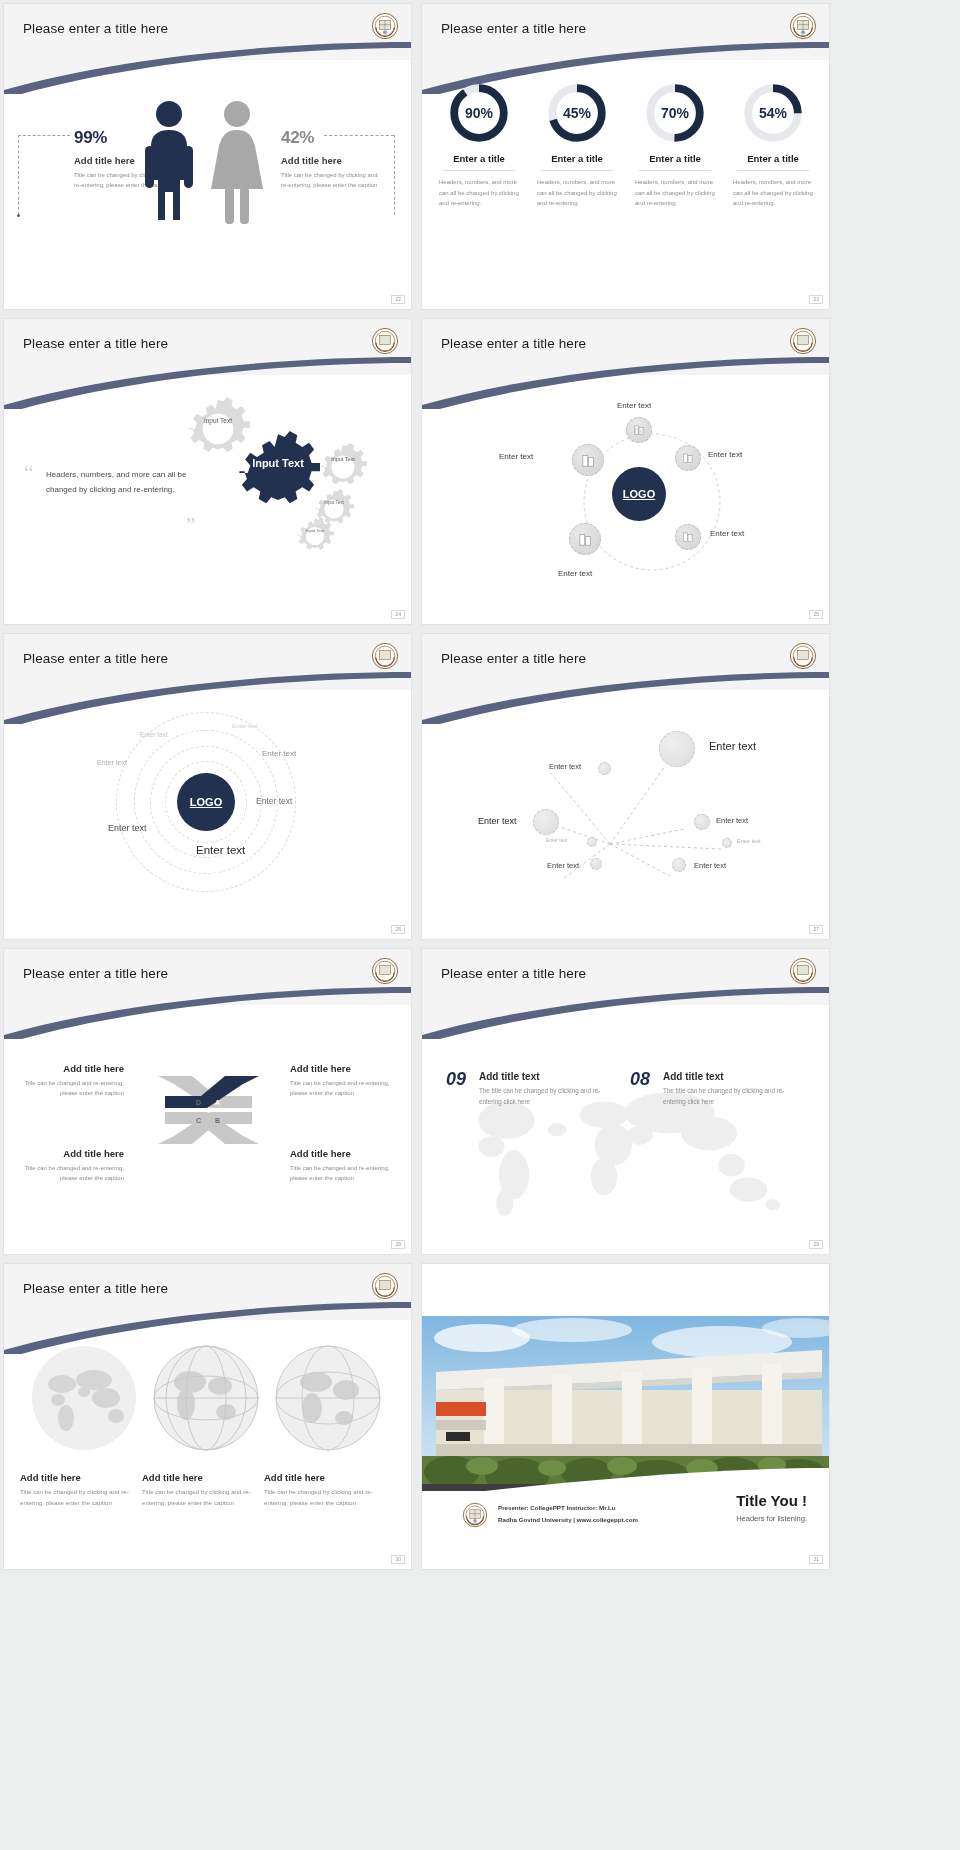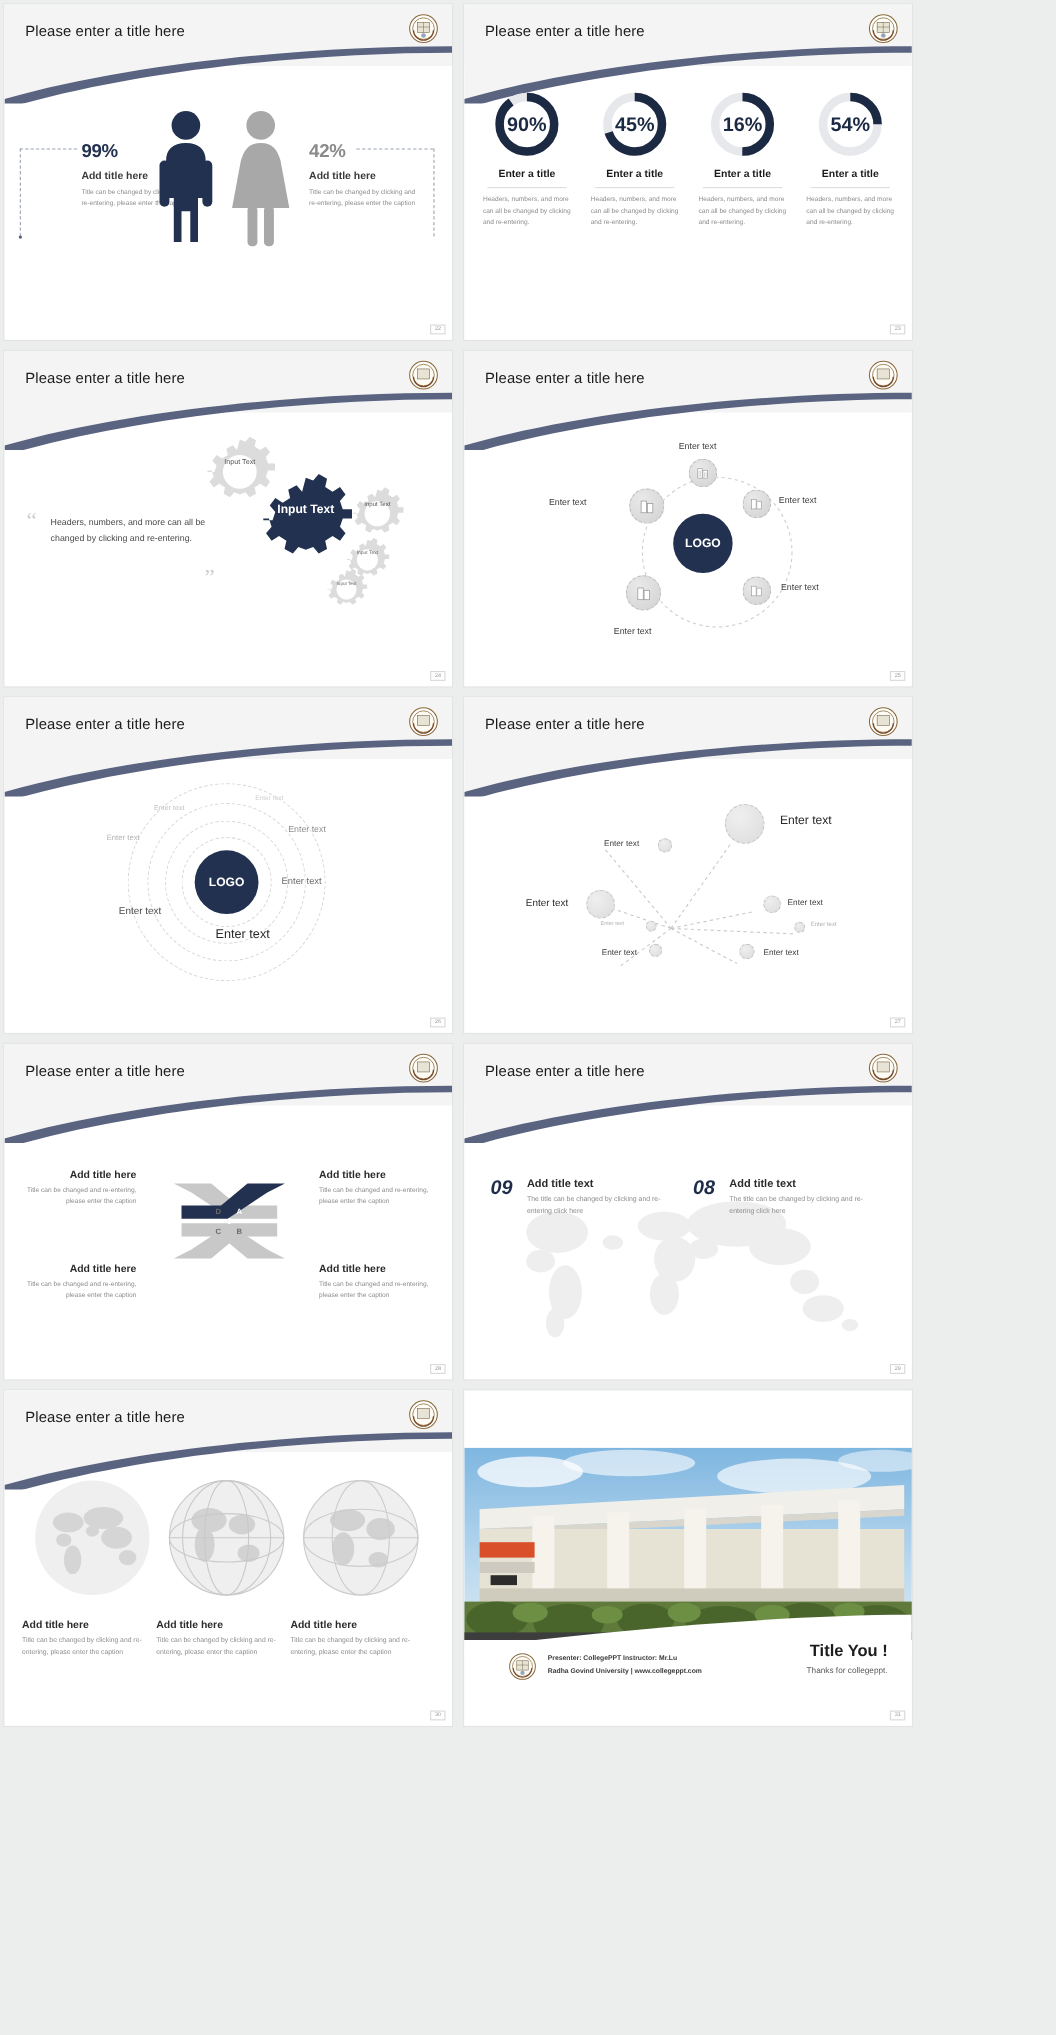--- a/index.html
+++ b/index.html
@@ -56,37 +56,37 @@
   .body-sm{ font-size:6px; color:#8d8d8d; line-height:1.65; margin-top:5px; width:100px;}
   .dashbox{position:absolute;border:1px dashed #9aa2b1;}
   .dot{position:absolute;width:3px;height:3px;border-radius:50%;background:#55607a;}
 
   
   .donuts{position:absolute; top:78px; left:8px; width:392px; display:flex;}
   .donut-col{flex:1; text-align:center; padding:0 5px; position:relative;}
   .donut-col+.donut-col:before{content:"";position:absolute;left:0;top:92px;width:1px;height:0px;}
   .donut-wrap{position:relative;width:62px;height:62px;margin:0 auto;}
   .donut-val{position:absolute;inset:0;display:flex;align-items:center;justify-content:center;
-             font-size:18px;font-weight:bold;color:#1c2943;}
+             font-size:14px;font-weight:bold;color:#1c2943;}
   .donut-title{font-size:9.5px;font-weight:bold;color:#1b1b1b;margin-top:9px;}
   .donut-rule{width:72px;height:1px;background:#ddd;margin:6px auto 0;}
   .donut-body{font-size:6px;color:#8d8d8d;line-height:1.75;margin-top:6px;text-align:left;padding:0 4px;}
 
   
   .quote{position:absolute;left:20px;top:148px;width:170px;}
   .quote p{font-size:8px;color:#4a4a4a;line-height:1.9;margin-left:22px;}
   .qm{position:absolute;font-size:21px;color:#cfcfcf;font-family:"Liberation Serif",serif;line-height:1;}
 
   
   .hub-label{position:absolute;font-size:8px;color:#3c3c3c;white-space:nowrap;}
   .hub-node{position:absolute;width:26px;height:26px;border-radius:50%;
      background:radial-gradient(circle at 35% 30%,#e9e9e9,#d2d2d2);
      border:1px dashed #bdbdbd;display:flex;align-items:center;justify-content:center;}
   .hub-core{position:absolute;border-radius:50%;background:#22314f;color:#fff;
-     display:flex;align-items:center;justify-content:center;font-weight:bold;}
+     display:flex;align-items:center;justify-content:center;font-weight:bold;text-decoration:underline;}
 
   
   .ring{position:absolute;border-radius:50%;border:1px dashed #d9d9d9;}
   .ring-lbl{position:absolute;white-space:nowrap;}
 
   
   .net-node{position:absolute;border-radius:50%;
      background:radial-gradient(circle at 35% 30%,#efefef,#dcdcdc);
      border:1px dashed #c6c6c6;}
   .net-lbl{position:absolute;white-space:nowrap;color:#3d3d3d;}
@@ -210,21 +210,21 @@
         <div class="donut-title">Enter a title</div>
         <div class="donut-rule"></div>
         <div class="donut-body">Headers, numbers, and more can all be changed by clicking and re-entering.</div>
       </div>
       <div class="donut-col">
         <div class="donut-wrap">
           <svg viewBox="0 0 40 40" width="62" height="62">
             <circle cx="20" cy="20" r="16" fill="none" stroke="#e6e8eb" stroke-width="5"></circle>
             <circle cx="20" cy="20" r="16" fill="none" stroke="#1c2943" stroke-width="5" stroke-dasharray="50.3 100.5" transform="rotate(-90 20 20)"></circle>
           </svg>
-          <div class="donut-val">16%</div>
+          <div class="donut-val">70%</div>
         </div>
         <div class="donut-title">Enter a title</div>
         <div class="donut-rule"></div>
         <div class="donut-body">Headers, numbers, and more can all be changed by clicking and re-entering.</div>
       </div>
       <div class="donut-col">
         <div class="donut-wrap">
           <svg viewBox="0 0 40 40" width="62" height="62">
             <circle cx="20" cy="20" r="16" fill="none" stroke="#e6e8eb" stroke-width="5"></circle>
             <circle cx="20" cy="20" r="16" fill="none" stroke="#1c2943" stroke-width="5" stroke-dasharray="25.1 100.5" transform="rotate(-90 20 20)"></circle>
@@ -676,18 +676,18 @@
       <line x1="12" y1="18" x2="28" y2="18" stroke="#6b5a3e" stroke-width=".6"></line>
       <path d="M7 22 a13 13 0 0 0 26 0" fill="none" stroke="#7a4a2a" stroke-width="1.6"></path>
       <circle cx="20" cy="29" r="3" fill="#2b4f8a" opacity=".5"></circle>
     </svg>
     <div class="pres">
       <div>Presenter: CollegePPT   Instructor: Mr.Lu</div>
       <div>Radha Govind University  |  www.collegeppt.com</div>
     </div>
 
     <div class="thanks-big">Title You !</div>
-    <div class="thanks-sm">Thanks for collegeppt.</div>
+    <div class="thanks-sm">Headers for listening.</div>
 
     <div class="pagenum">31</div>
   </div>
 
 </div>
 
 </body></html>

